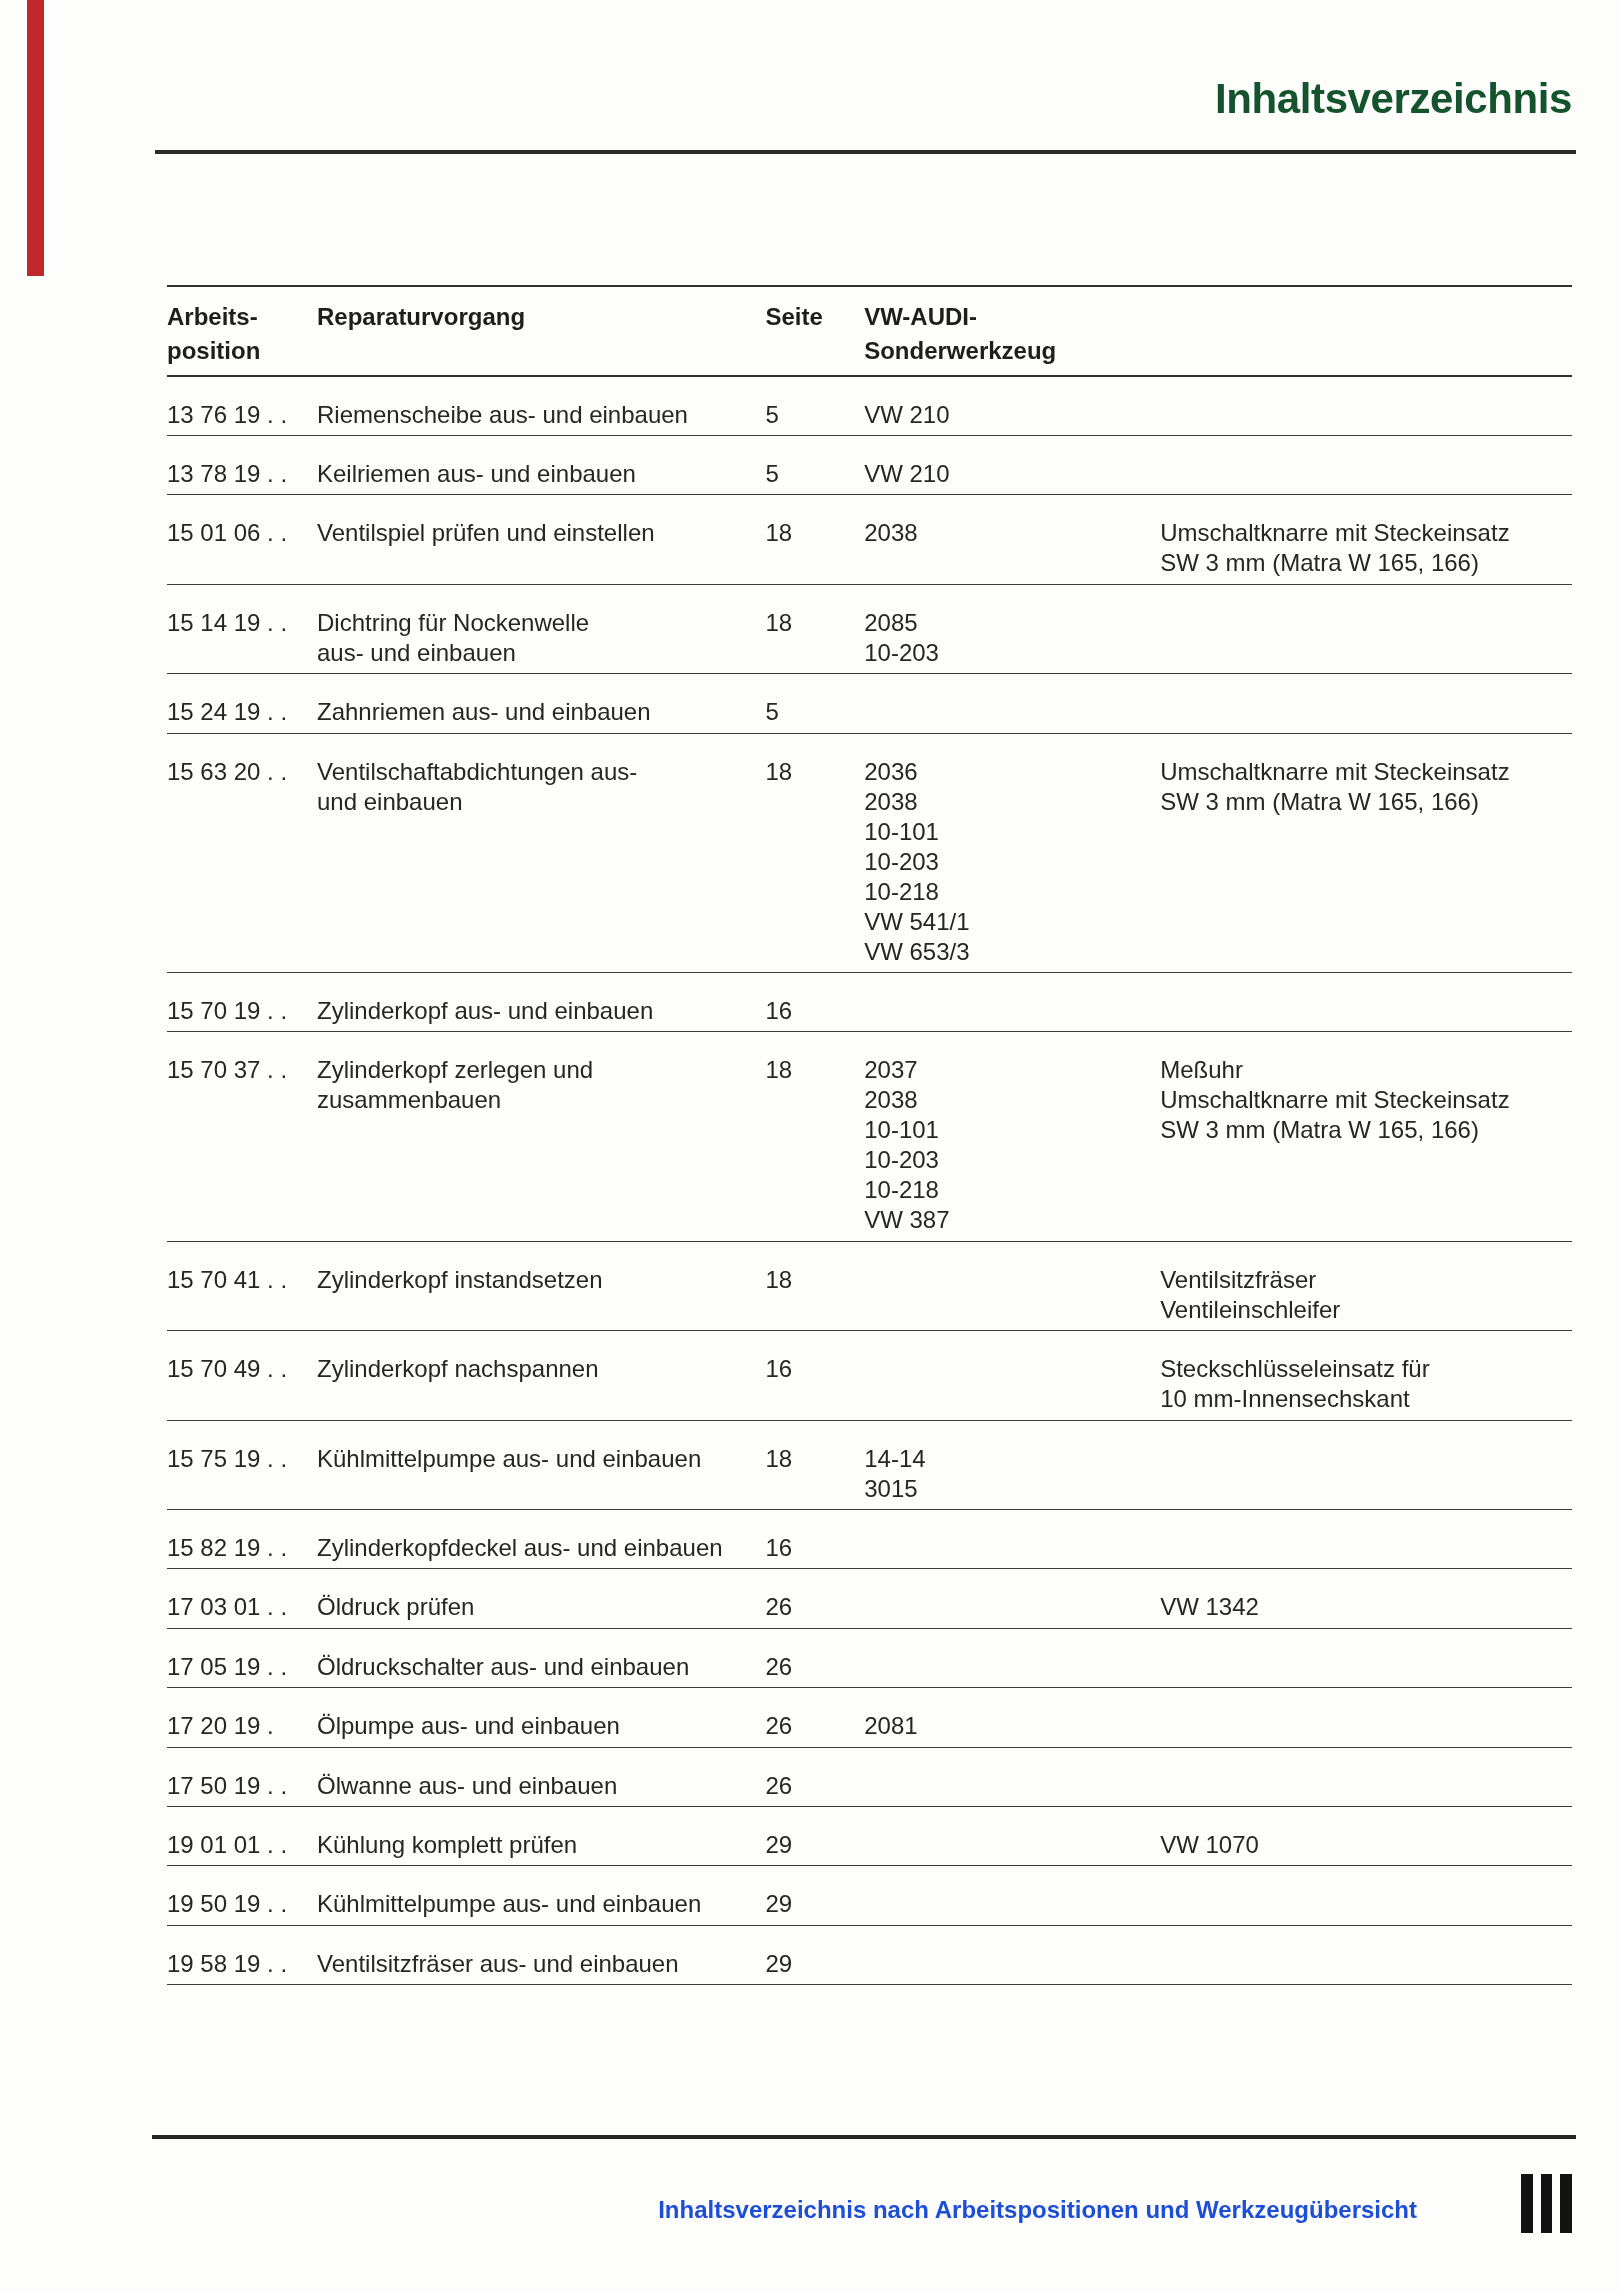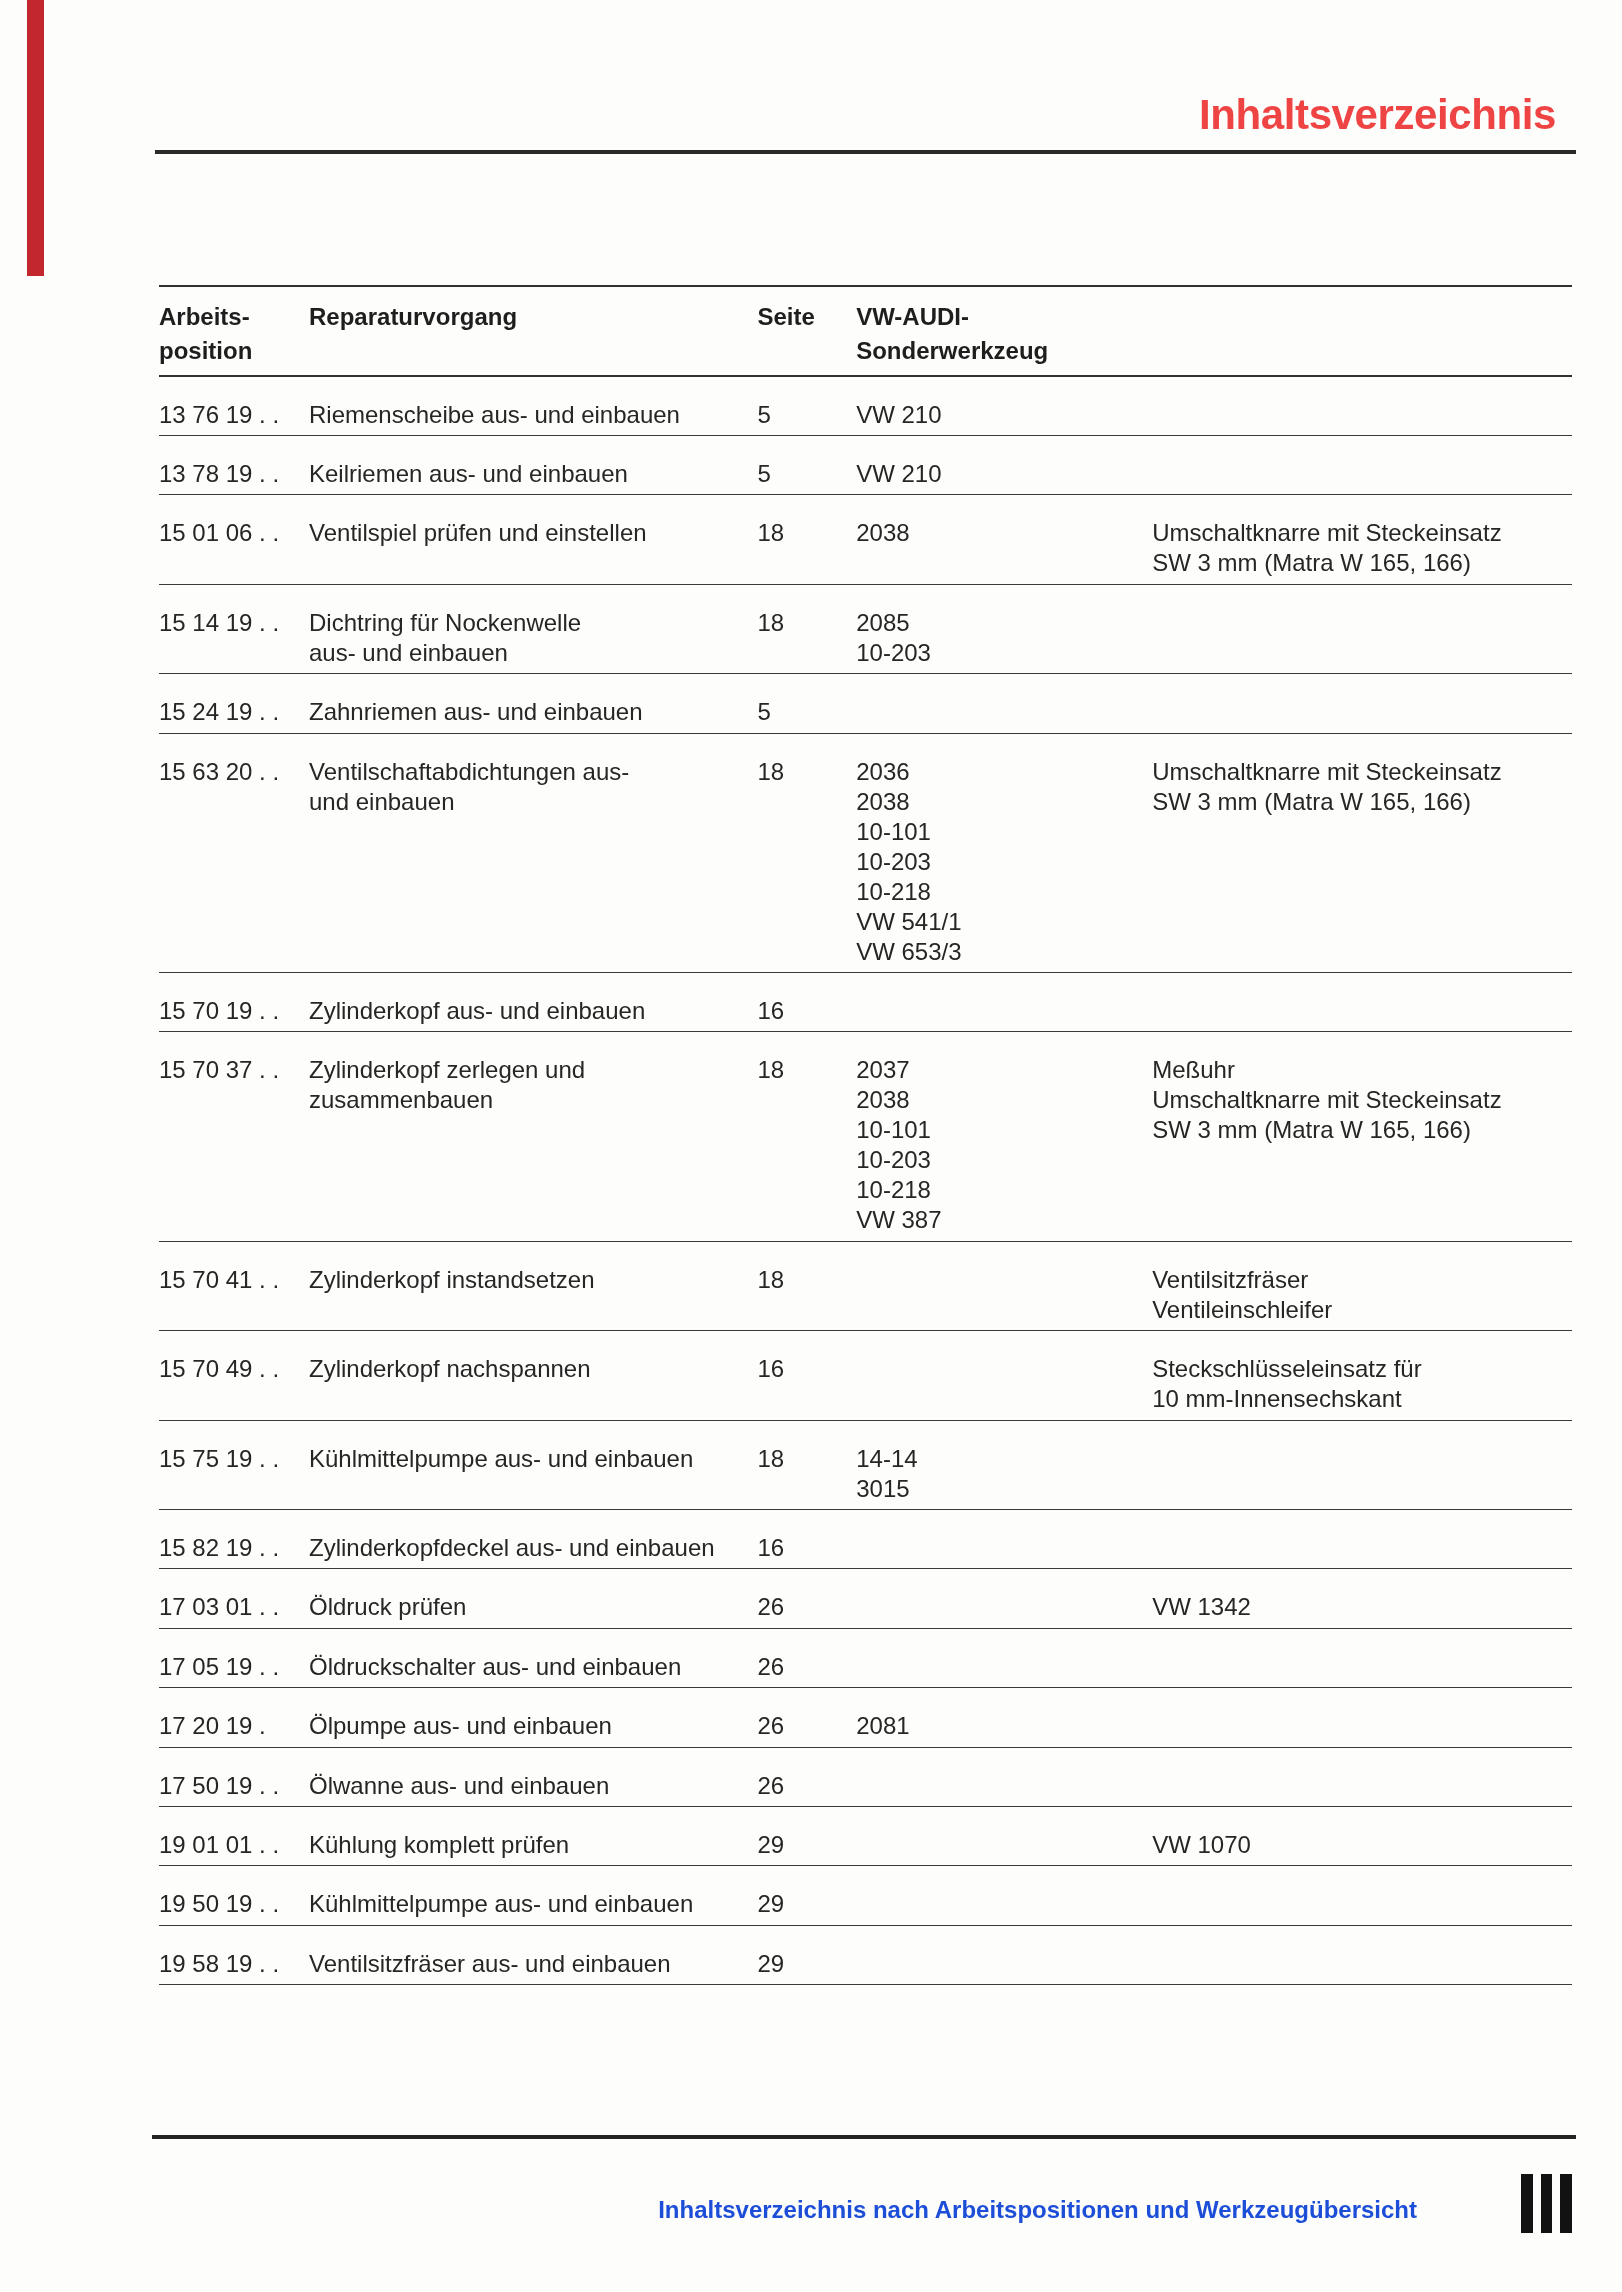--- a/index.html
+++ b/index.html
@@ -9,37 +9,38 @@
     background:#fdfdfb;
     font-family:"Liberation Sans", sans-serif;
     color:#262626;
     overflow:hidden;
   }
   .red-tab{
     position:absolute;left:27px;top:0;width:17px;height:276px;
     background:#c1272d;
   }
   .title{
-    position:absolute;top:75px;right:51px;margin:16px;
-    font-size:42px;font-weight:bold;letter-spacing:-0.4px;color:#ef4444;
+    position:absolute;top:75px;right:51px;margin:0;
+    font-size:42px;font-weight:bold;letter-spacing:-0.4px;color:#14532d;
   }
   .title-rule{
     position:absolute;left:155px;top:150px;width:1421px;height:3.6px;
     background:#2a2a2a;
   }
   .toc{
     position:absolute;left:159px;top:285px;width:1413px;
     font-size:24px;
   }
   .trow{
     display:grid;
     grid-template-columns:150px 444px 96px 296px 427px;
     border-bottom:1.8px solid #3a3a3a;
     padding:23px 0 5.4px 0;
     line-height:30px;
+    margin-left:8px;
   }
   .thead{
     border-top:2.7px solid #313131;
     border-bottom:2.7px solid #313131;
     padding:12.5px 0 7.2px 0;
     font-weight:bold;line-height:34px;color:#1e1e1e;
   }
   .cell{min-height:30px;}
   .cell.c3{padding-left:4.5px;}
   .cell.c4{padding-left:7.2px;}

